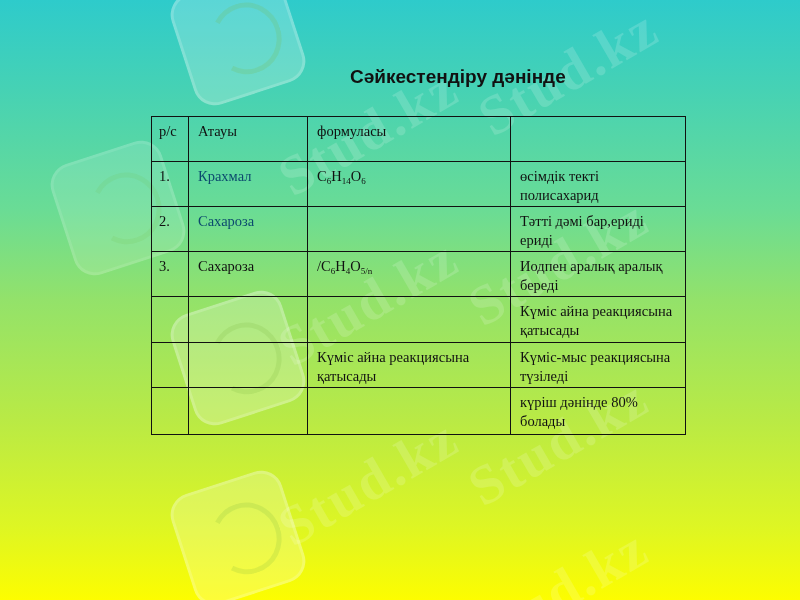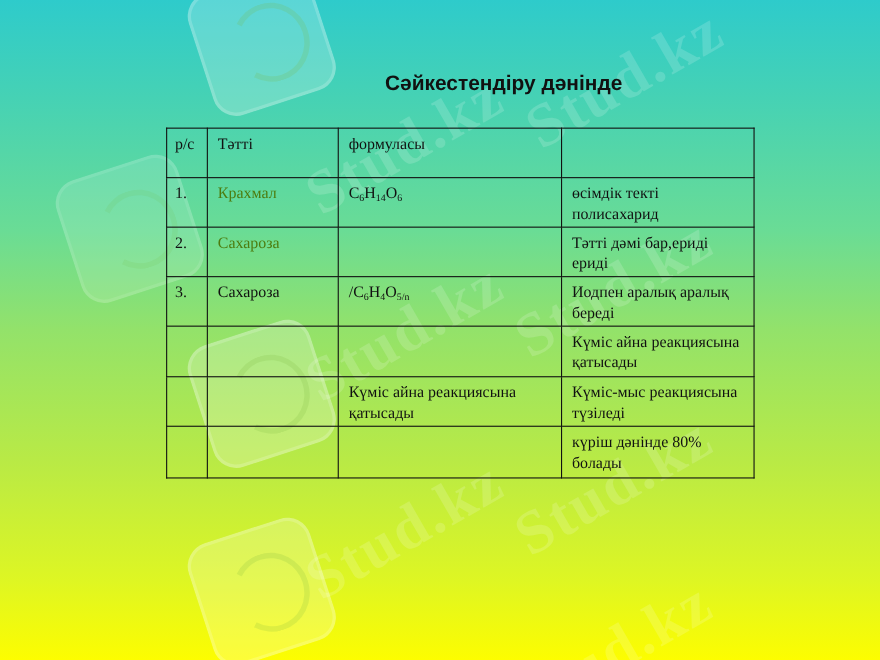--- a/index.html
+++ b/index.html
@@ -28,21 +28,21 @@
   }
   table {
     position: absolute; left: 151px; top: 116px; border-collapse: collapse;
     width: 534px; table-layout: fixed;
   }
   td {
     border: 1.5px solid #111; vertical-align: top; padding: 5px 9px 0 9px;
     font-size: 14.5px; line-height: 19px; color: #111;
   }
   td.col0 { padding-left: 7px; margin-top: 16px; }
-  td.grey { color: #4d7c0f; }
+  td.grey { color: #0c4a6e; }
   sub { font-size: 9px; vertical-align: -3px; line-height: 0; }
 </style>
 </head>
 <body>
 
 <div class="wm-logo" style="left:180px; top:-20px;"></div>
 <div class="wm-logo" style="left:180px; top:300px;"></div>
 <div class="wm-logo" style="left:180px; top:480px;"></div>
 <div class="wm-logo" style="left:60px; top:150px; opacity:0.6;"></div>
 <div class="wm-text" style="left:270px; top:100px;">Stud.kz</div>
@@ -58,21 +58,21 @@
 <table>
   <colgroup>
     <col style="width:37px">
       <col style="width:119px">
       <col style="width:203px">
       <col style="width:175px">
   </colgroup>
   <tbody>
       <tr style="height:45px">
     <td class="col0">р/с</td>
-    <td>Тәтті</td>
+    <td>Атауы</td>
     <td>формуласы</td>
     <td></td>
   </tr>
   <tr style="height:45px">
     <td class="col0">1.</td>
     <td class="grey">Крахмал</td>
     <td><span>C</span><sub>6</sub><span>H</span><sub>14</sub><span>O</span><sub>6</sub></td>
     <td>өсімдік текті полисахарид</td>
   </tr>
   <tr style="height:45px">

